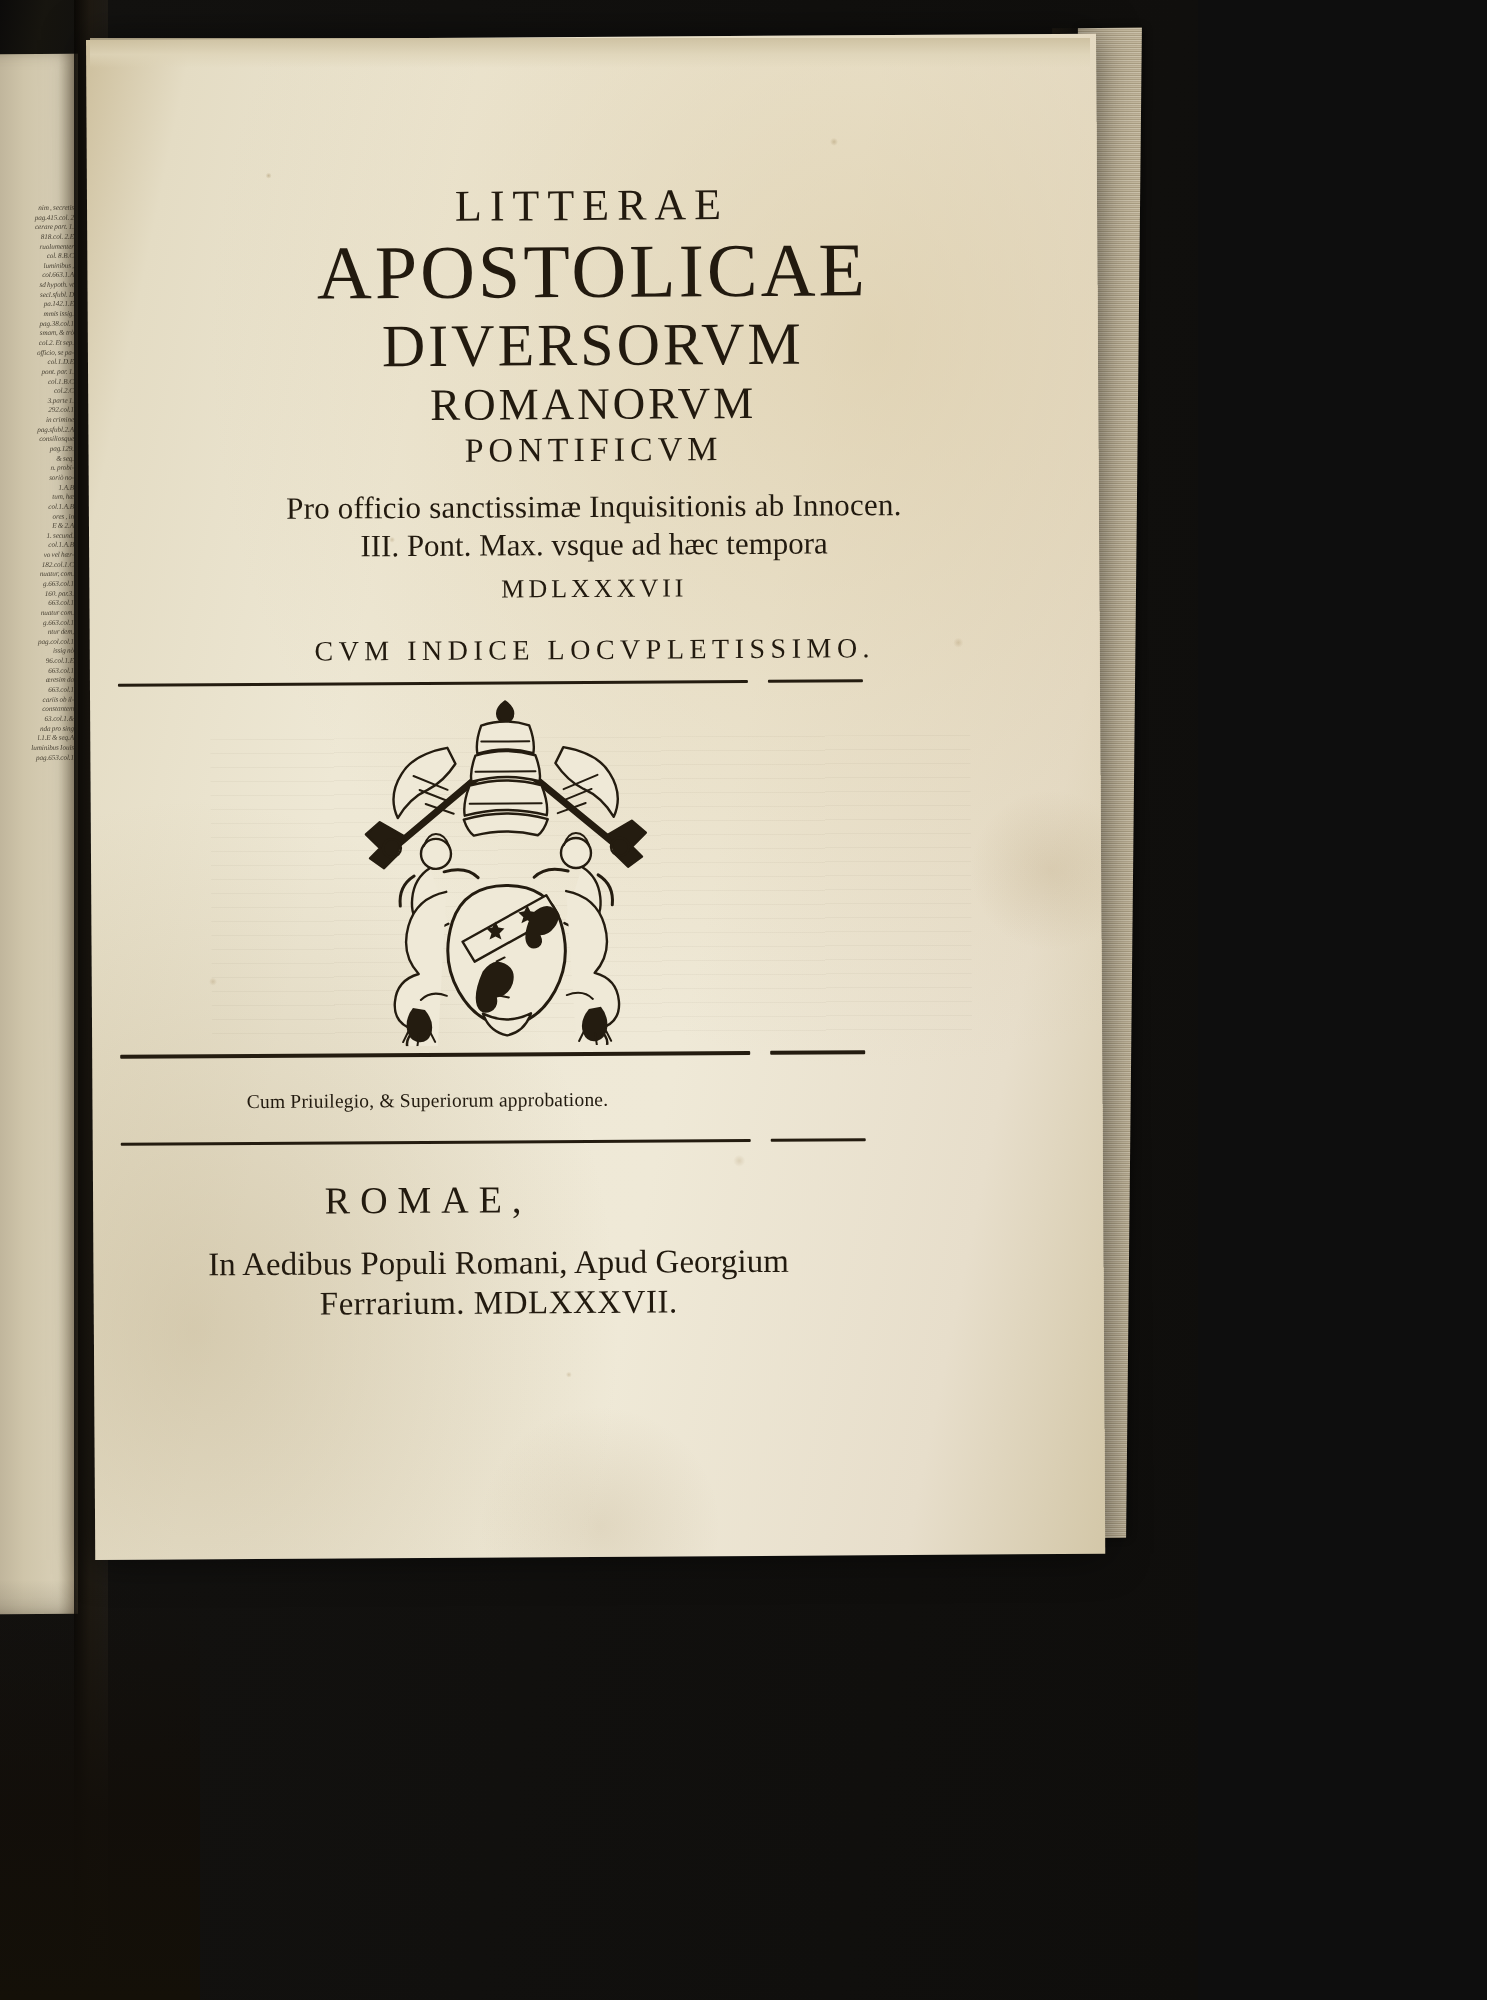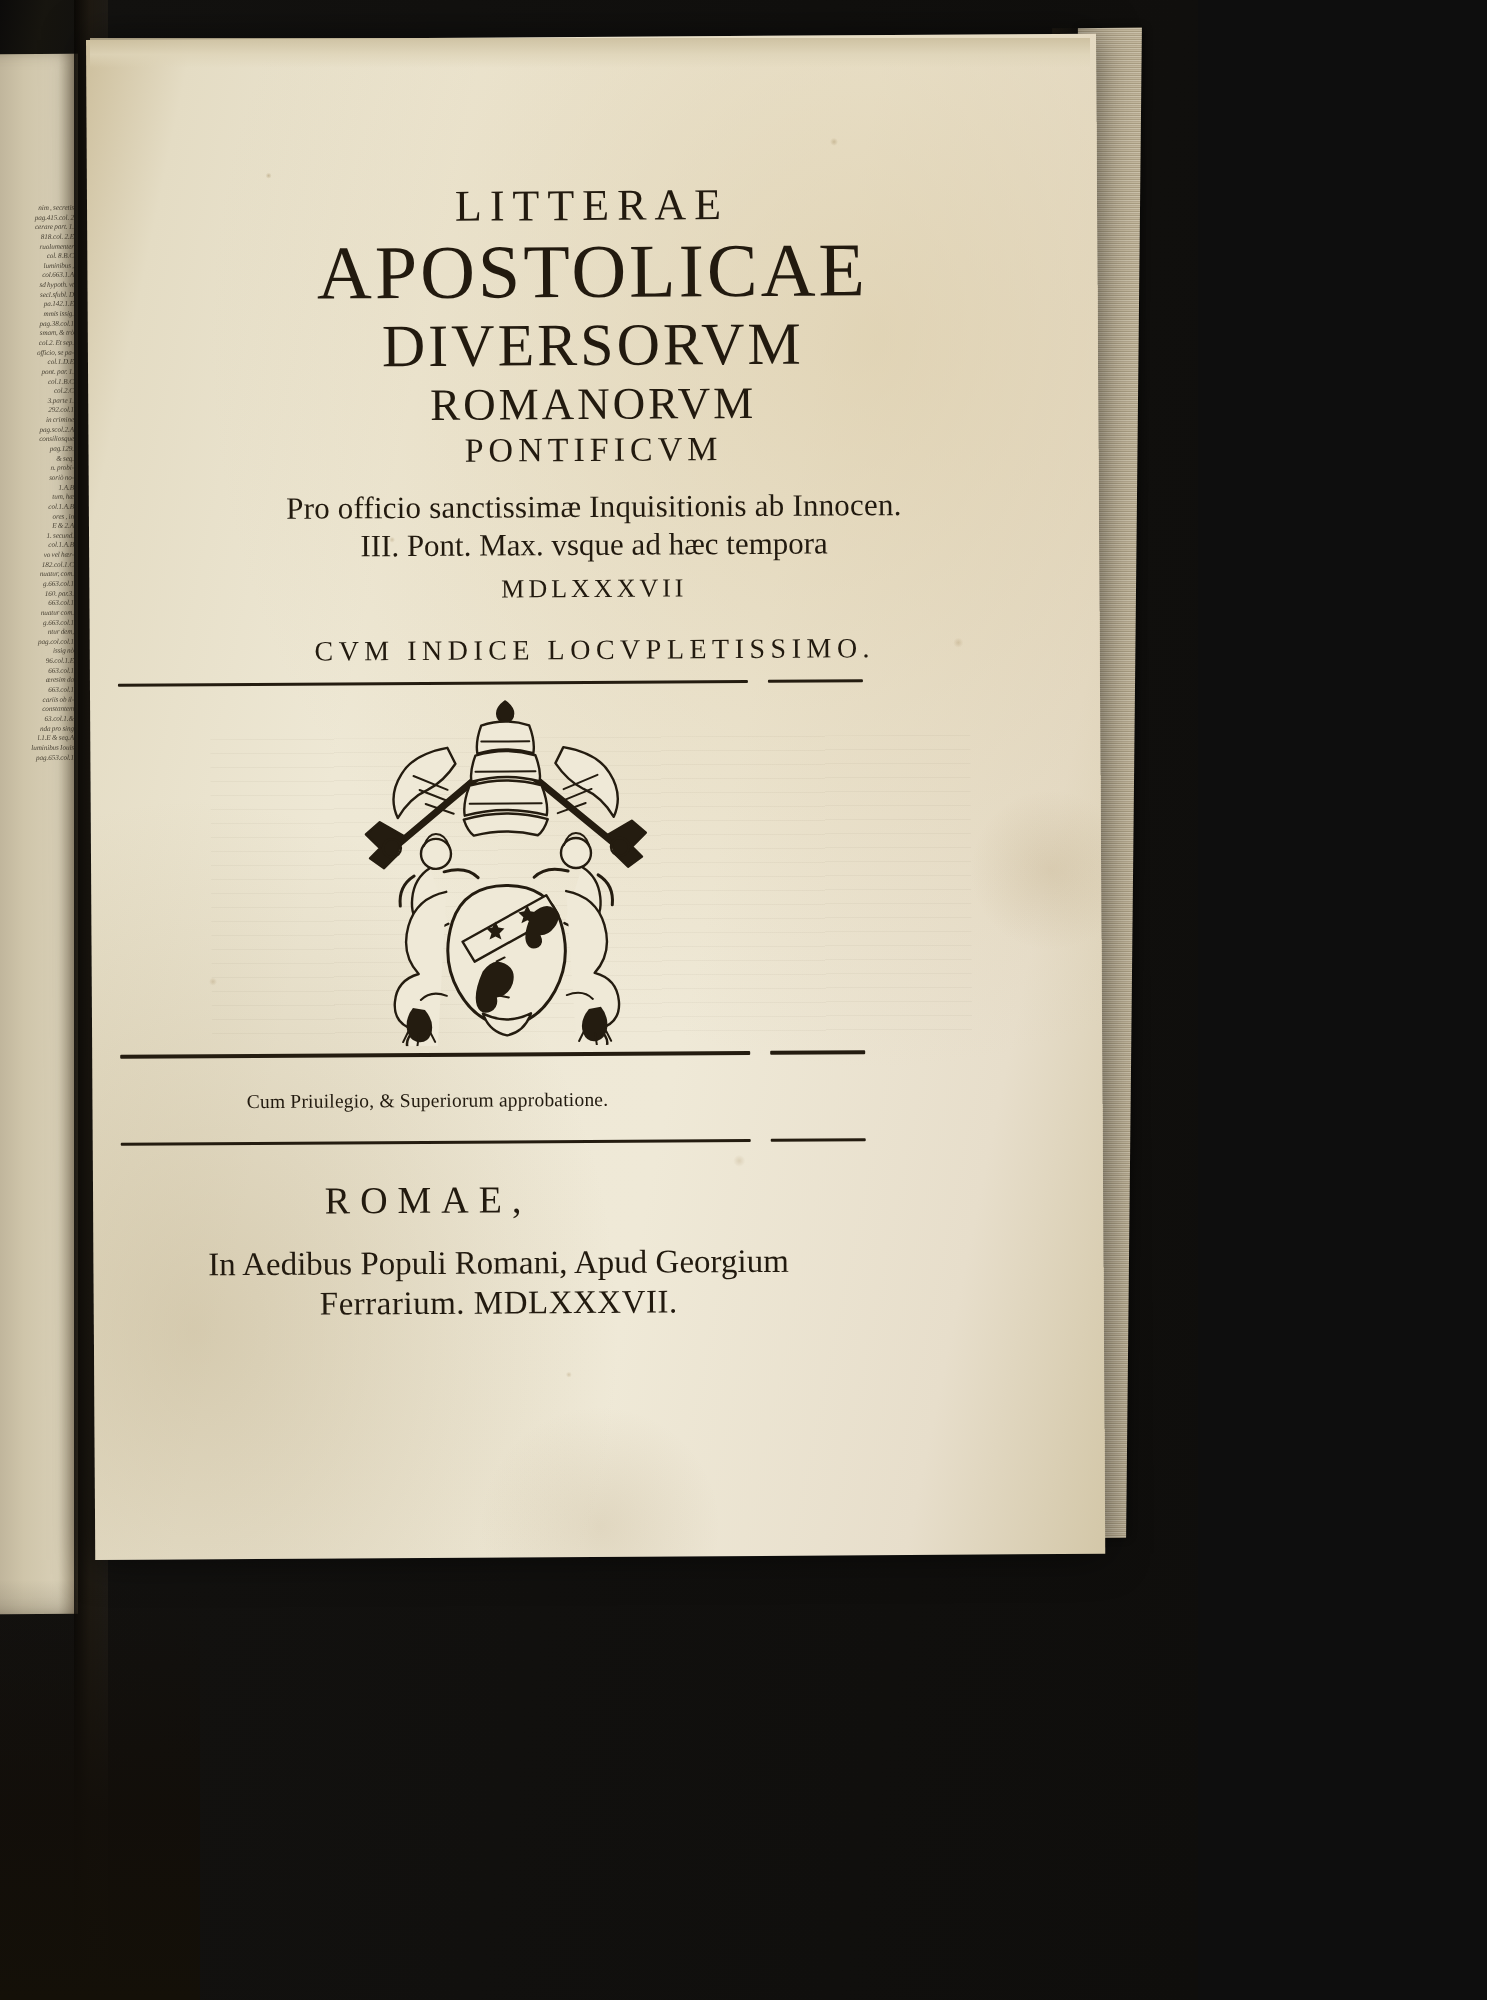--- a/index.html
+++ b/index.html
@@ -287,21 +287,21 @@
         <div>smam, &amp; trò</div>
         <div>col.2. Et sep.</div>
         <div>officio, se pa-</div>
         <div>col.1.D.E</div>
         <div>pont. par. 1.</div>
         <div>col.1.B.C</div>
         <div>col.2.C</div>
         <div>3.parte 1.</div>
         <div>292.col.1</div>
         <div>in crimine</div>
-        <div>pag.scol.2.A</div>
+        <div>pag.sfubl.2.A</div>
         <div>consiliosque</div>
         <div>pag.129.</div>
         <div>&amp; seq.</div>
         <div>n. probi-</div>
         <div>soriò no-</div>
         <div>1.A.B</div>
         <div>tum, hæ</div>
         <div>col.1.A.B</div>
         <div>ores , in</div>
         <div>E &amp; 2.A</div>

